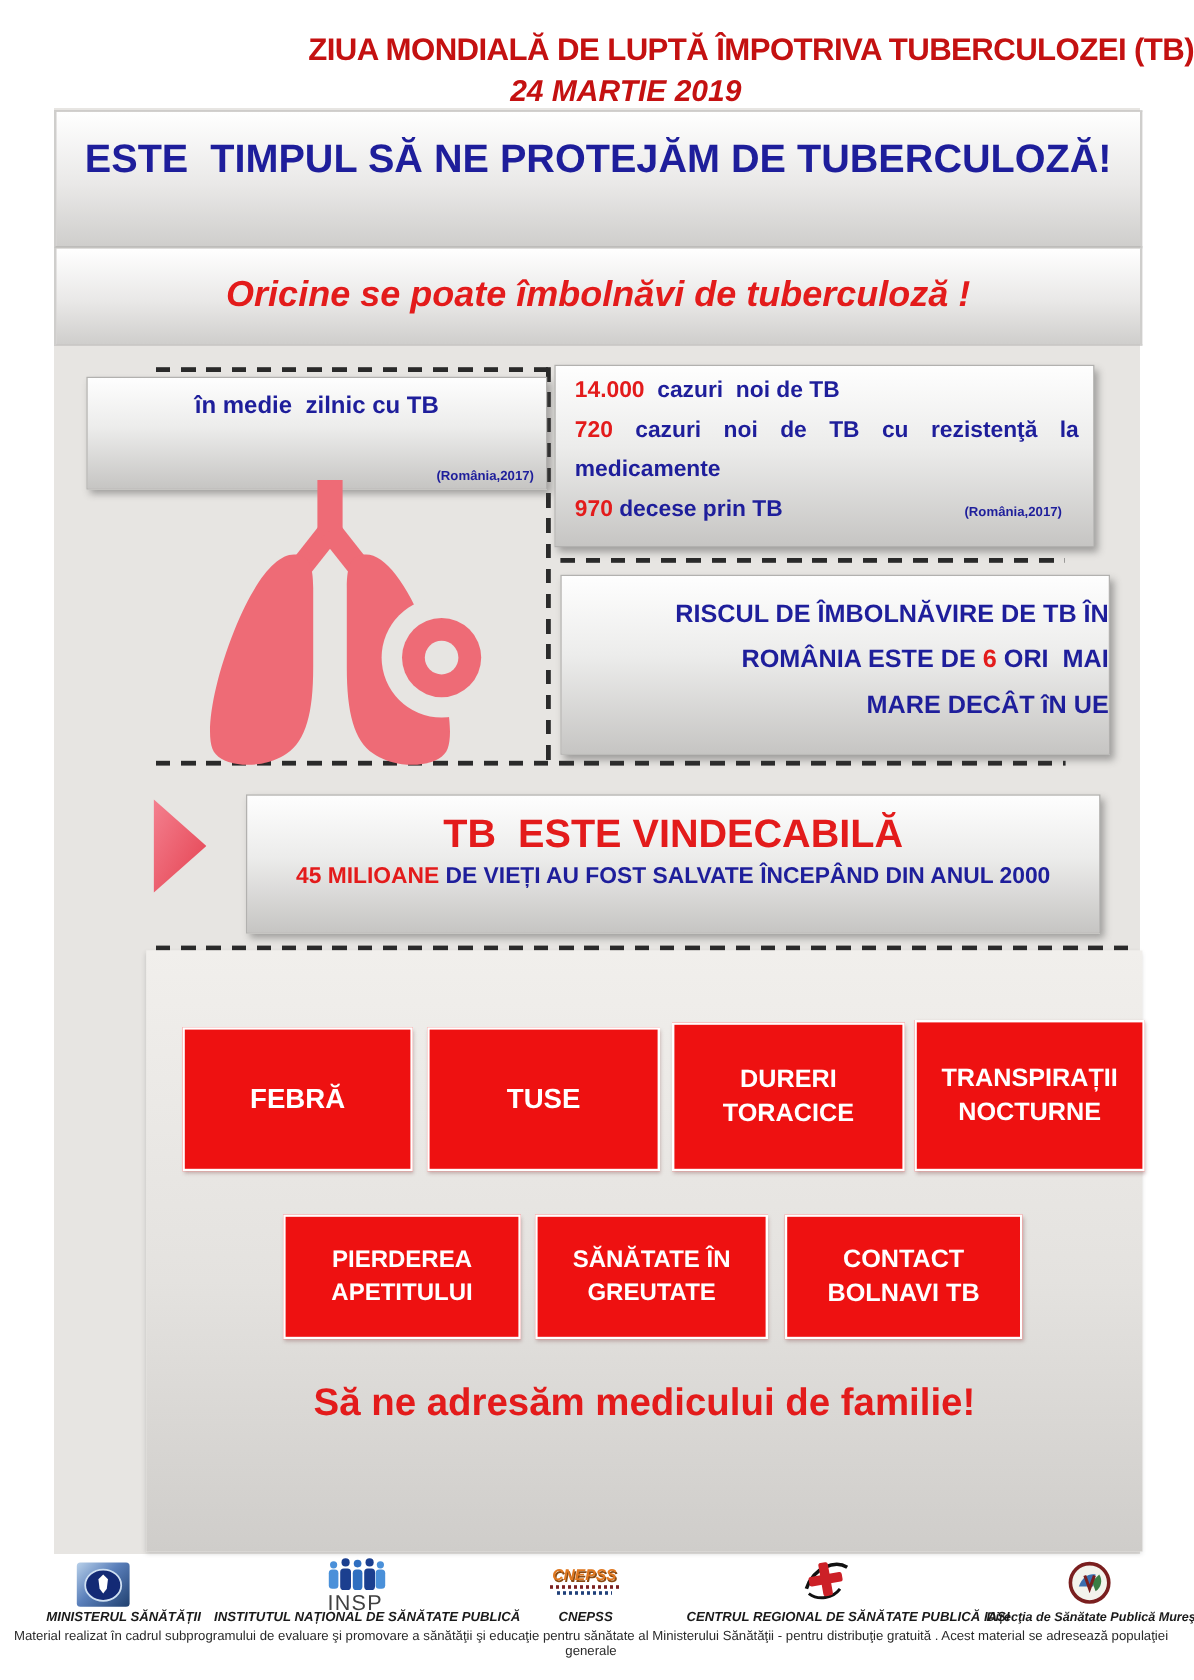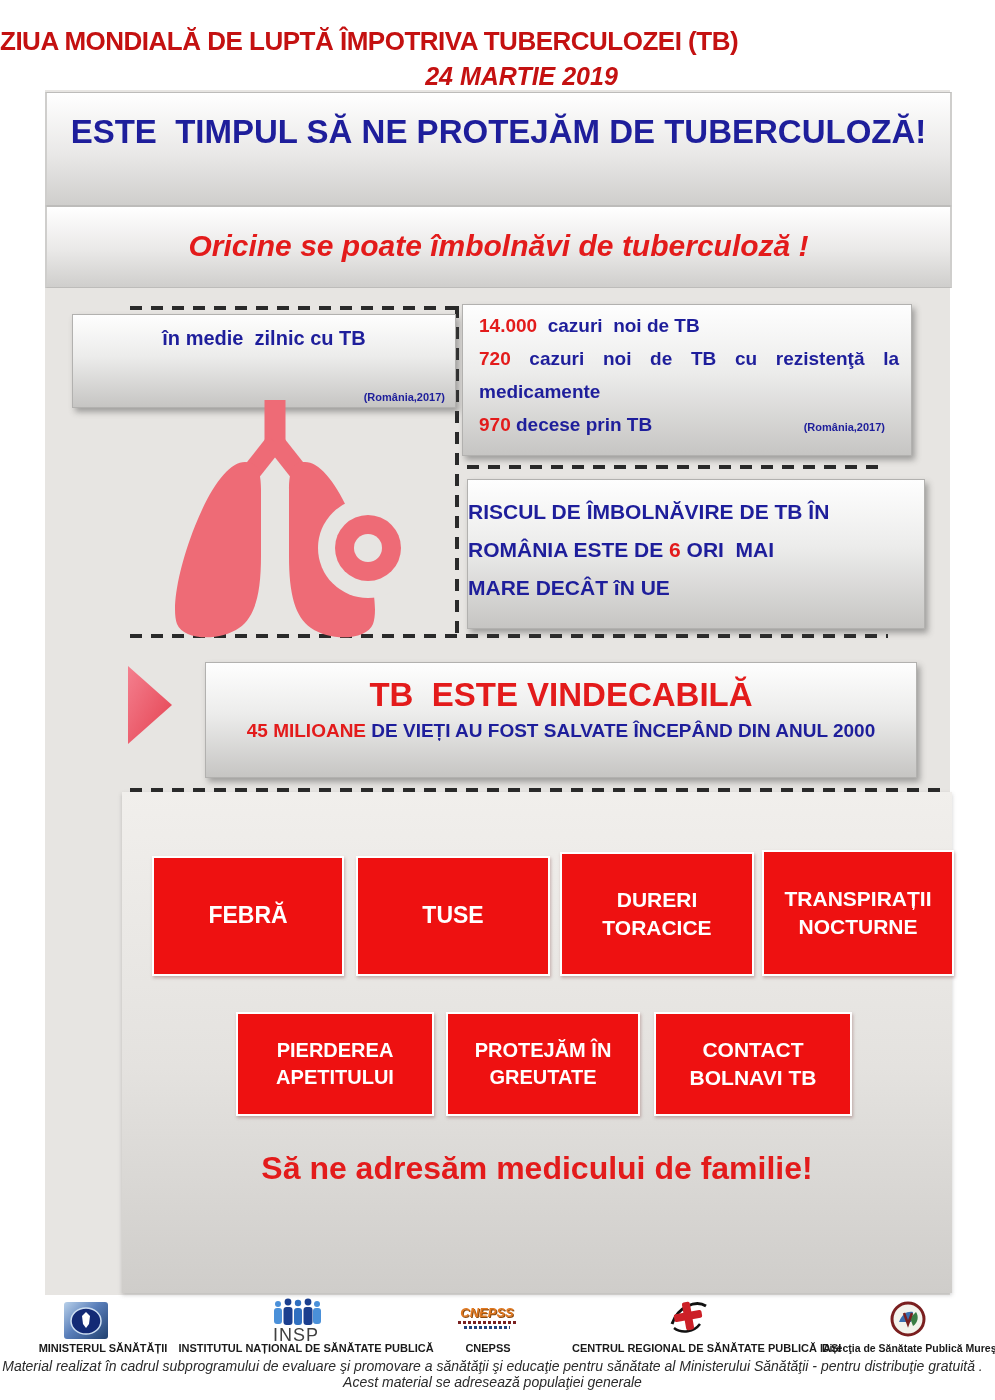--- a/index.html
+++ b/index.html
@@ -7,21 +7,21 @@
     width:995px;height:1400px;background:#ffffff;
     font-family:"Liberation Sans","DejaVu Sans",sans-serif;
     position:relative;overflow:hidden;
   }
   .abs{position:absolute;}
   .pre{white-space:pre-wrap;}
   .red{color:#e31b1b;}
 
   
   .poster-title{
-    left:0;top:26px;width:995px;text-align:left;
+    left:0;top:26px;width:995px;text-align:right;
     font-size:26px;font-weight:bold;color:#c41111;letter-spacing:-0.5px;
   }
   .poster-date{
     left:0;top:62px;width:995px;text-align:center;
     font-size:25px;font-weight:bold;font-style:italic;color:#c41111;padding-left:24px;
   }
 
   
   .main-panel{left:45px;top:90px;width:905px;height:1205px;background:#e7e5e2;}
 
@@ -54,21 +54,21 @@
   .daily-box .l{font-size:20px;font-weight:bold;color:#1e1e9b;line-height:27px;}
   .daily-box .l:first-child{margin-top:10px;}
   .daily-src{position:absolute;right:10px;bottom:4px;font-size:11px;font-weight:bold;color:#1e1e9b;}
 
   .cases-box{left:462px;top:304px;width:450px;height:152px;padding:4px 12px 0 16px;box-sizing:border-box;}
   .cases-line{font-size:19px;font-weight:bold;color:#1e1e9b;line-height:33px;}
   .cases-just{text-align:justify;}
   .cases-l3{display:flex;align-items:baseline;}
   .cases-src{margin-left:auto;font-size:11px;font-weight:bold;color:#1e1e9b;padding-right:14px;}
 
-  .risk-box{left:467px;top:479px;width:456px;height:148px;text-align:left;}
+  .risk-box{left:467px;top:479px;width:456px;height:148px;text-align:right;}
   .risk-box .l{font-size:21px;font-weight:bold;color:#1e1e9b;line-height:38px;}
   .risk-box .l:first-child{margin-top:13px;}
 
   
   .curable-box{left:205px;top:662px;width:710px;height:114px;text-align:center;}
   .curable-title{margin-top:13px;font-size:33px;font-weight:bold;color:#e31b1b;}
   .curable-sub{margin-top:6px;font-size:19px;font-weight:bold;color:#1e1e9b;}
   .arrow-wrap{left:128px;top:666px;width:44px;height:78px;}
 
   
@@ -89,21 +89,21 @@
   .sym-pierderea{left:236px;top:1012px;width:194px;height:100px;font-size:20px;}
   .sym-scadere{left:446px;top:1012px;width:190px;height:100px;font-size:20px;}
   .sym-contact{left:654px;top:1012px;width:194px;height:100px;font-size:21px;}
   .sym .lbl{padding:0 12px;}
 
   .cta-text{left:122px;top:1150px;width:830px;text-align:center;
     font-size:32px;font-weight:bold;color:#e31b1b;}
 
   
   .org-label{position:absolute;top:1342px;font-size:11px;font-weight:bold;color:#1a1a1a;
-    text-align:center;white-space:nowrap;}
+    text-align:center;white-space:nowrap;font-style:italic;}
   .lbl-ministry{left:18px;width:170px;}
   .lbl-insp{left:176px;width:260px;}
   .lbl-cnepss{left:445px;width:86px;}
   .lbl-iasi{left:572px;width:236px;}
   .lbl-mures{left:822px;width:170px;font-size:10.5px;}
 
   .logo-ministry{left:64px;top:1302px;width:44px;height:37px;
     background:linear-gradient(135deg,#b9d1ea 0%,#5a7fba 45%,#20406f 100%);
     border-radius:3px;display:flex;align-items:center;justify-content:center;}
   .logo-insp{left:266px;top:1298px;width:60px;height:42px;text-align:center;}
@@ -111,21 +111,21 @@
   .logo-cnepss{left:452px;top:1306px;width:70px;height:28px;text-align:center;}
   .cnepss-word{font-size:13px;font-weight:bold;font-style:italic;color:#e07820;
     text-shadow:1px 1px 0 #8a4a10;line-height:13px;}
   .cnepss-lines{margin:2px auto 0;width:58px;height:3px;
     background:repeating-linear-gradient(90deg,#7a2020 0 3px,transparent 3px 5px);}
   .cnepss-lines.b{width:46px;margin-top:2px;background:repeating-linear-gradient(90deg,#20407a 0 3px,transparent 3px 5px);}
   .logo-iasi{left:666px;top:1298px;width:44px;height:40px;}
   .logo-mures{left:889px;top:1300px;width:38px;height:38px;}
 
   .disclaimer{left:0;top:1358px;width:985px;text-align:center;
-    font-size:14px;font-style:italic;color:#2a2a2a;}
+    font-size:11px;color:#2a2a2a;}
 </style>
 </head>
 <body>
 
 <div class="abs main-panel"></div>
 
 <div class="abs poster-title pre">ZIUA MONDIALĂ DE LUPTĂ ÎMPOTRIVA TUBERCULOZEI (TB)</div>
 <div class="abs poster-date">24 MARTIE 2019</div>
 
 <div class="abs banner banner-protect">
@@ -200,21 +200,21 @@
 <div class="abs sym sym-dureri">
     <span class="lbl">DURERI TORACICE</span>
   </div>
 <div class="abs sym sym-transpiratii">
     <span class="lbl">TRANSPIRAȚII NOCTURNE</span>
   </div>
 <div class="abs sym sym-pierderea">
     <span class="lbl">PIERDEREA APETITULUI</span>
   </div>
 <div class="abs sym sym-scadere">
-    <span class="lbl">PROTEJĂM ÎN GREUTATE</span>
+    <span class="lbl">SĂNĂTATE ÎN GREUTATE</span>
   </div>
 <div class="abs sym sym-contact">
     <span class="lbl">CONTACT BOLNAVI TB</span>
   </div>
 
 <div class="abs cta-text">Să ne adresăm medicului de familie!</div>
 
 <div class="abs logo-ministry">
   <svg width="34" height="30" viewBox="0 0 34 30">
     <ellipse cx="17" cy="15" rx="15" ry="13" fill="#132a75" stroke="#cfe0f2" stroke-width="1.5"></ellipse>

